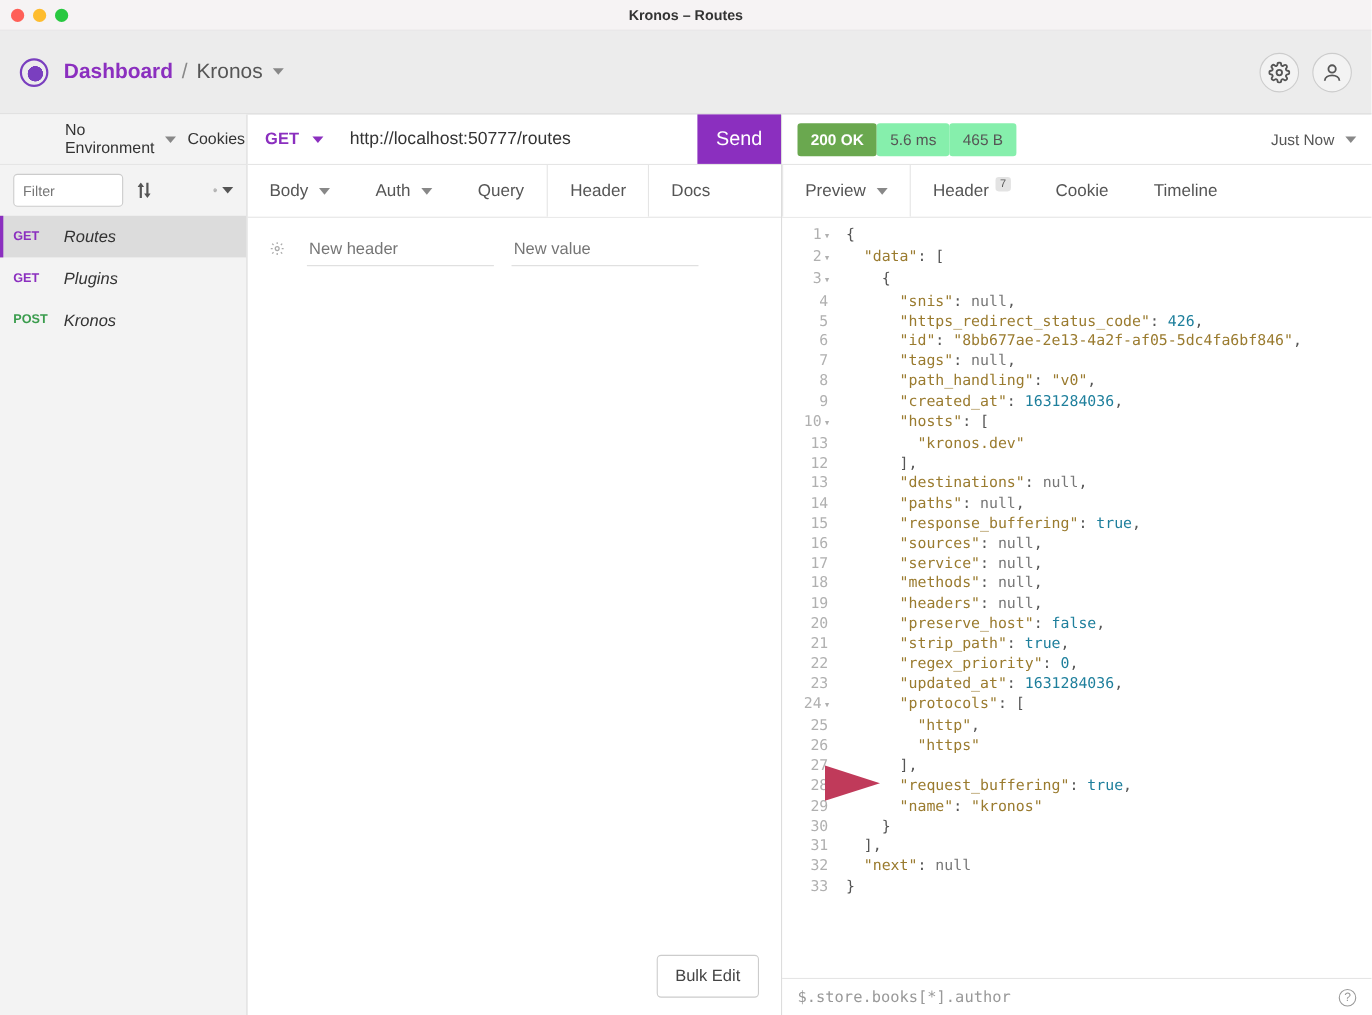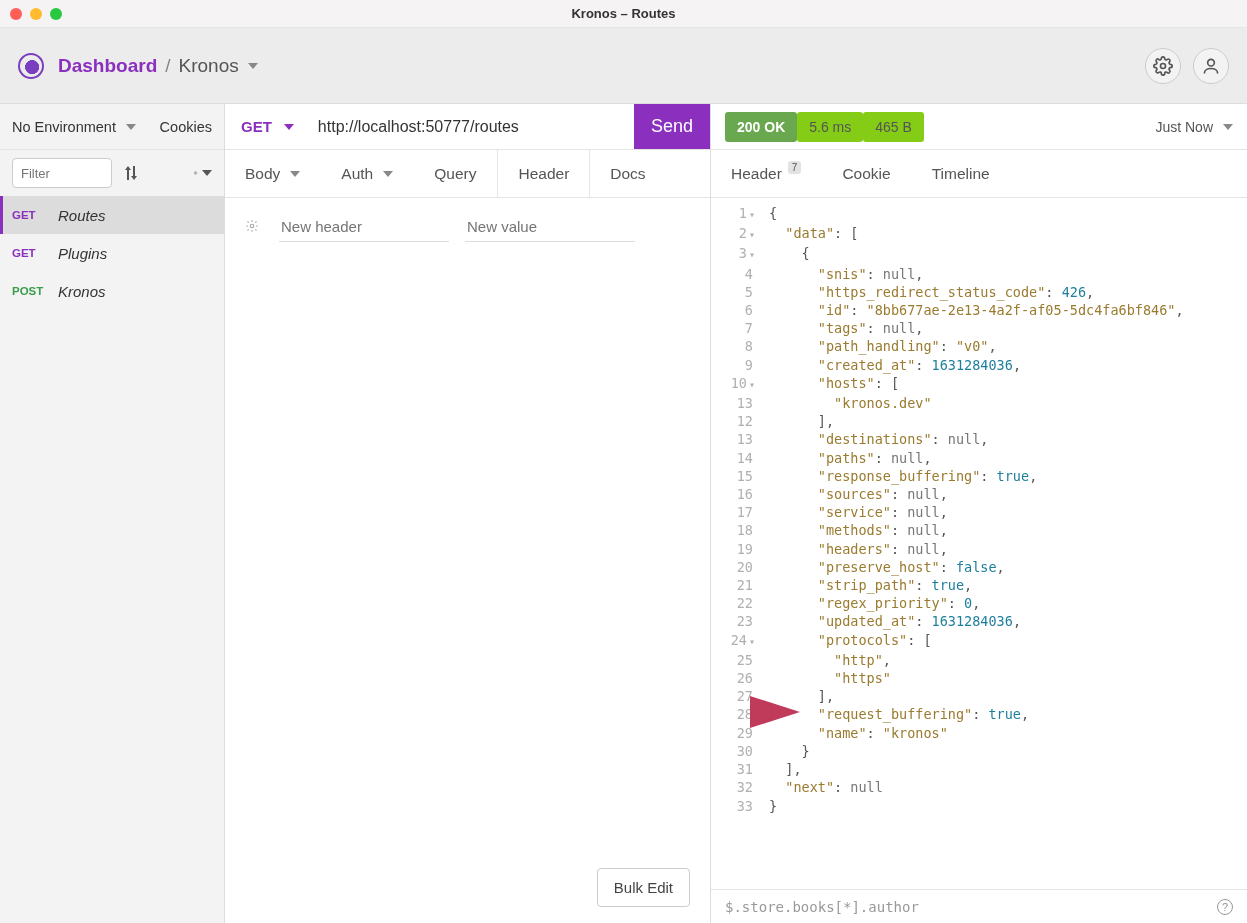--- a/index.html
+++ b/index.html
@@ -72,21 +72,21 @@
   .main { display: flex; height: calc(100% - 28px - 76px); }
   .sidebar {
     width: 225px; border-right: 1px solid #ddd; background: #f3f3f3;
     display: flex; flex-direction: column;
   }
   .side-top {
     height: 46px; display: flex; align-items: center;
     padding: 0 12px; gap: 10px; border-bottom: 1px solid #e5e5e5;
     font-size: 14.5px; color: #333;
   }
-  .side-top .env { display: flex; align-items: center; gap: 6px; }
+  .side-top .env { display: flex; align-items: center; gap: 6px; margin-left: 47px; }
   .side-top .cookies { margin-left: auto; }
   .side-filter-row {
     height: 46px; display: flex; align-items: center;
     padding: 0 12px; gap: 10px;
   }
   .filter-input {
     flex: none; width: 100px; height: 30px;
     border: 1px solid #ccc; border-radius: 4px;
     padding: 0 8px; font-size: 13px; color: #555;
     background: #fff;
@@ -153,21 +153,21 @@
   .right-pane { width: 536px; display: flex; flex-direction: column; min-width: 0; }
   .resp-top {
     height: 46px; display: flex; align-items: center;
     padding: 0 14px; border-bottom: 1px solid #e5e5e5;
   }
   .pill {
     height: 30px; padding: 0 12px; border-radius: 3px;
     display: flex; align-items: center; font-size: 14px;
   }
   .pill.status { background: #6aa84f; color: #fff; font-weight: 600; }
-  .pill.grey { background: #84cc16; color: #555; }
+  .pill.grey { background: #86efac; color: #555; }
   .resp-time { margin-left: auto; color: #555; font-size: 14px; display: flex; align-items: center; gap: 6px; }
   .resp-tabs {
     height: 48px; display: flex; align-items: stretch; border-bottom: 1px solid #e5e5e5;
   }
   .resp-tabs .tab { padding: 0 20px; font-size: 15.5px; color: #555; display: flex; align-items: center; gap: 6px; }
   .resp-tabs .tab.active { border-right: 1px solid #e5e5e5; }
   .badge-count {
     font-size: 10px; background: #e3e3e3; color: #555;
     border-radius: 3px; padding: 1px 4px; position: relative; top: -6px;
   }
@@ -334,20 +334,24 @@
     <div class="resp-top">
       <span class="pill status">200 OK</span>
       <span class="pill grey">5.6 ms</span>
       <span class="pill grey">465 B</span>
       <span class="resp-time">
         <span>Just Now</span>
         <span class="caret-down"></span>
       </span>
     </div>
     <div class="resp-tabs">
+      <span class="tab active">
+          <span>Preview</span>
+          <span class="caret-down"></span>
+        </span>
       <span class="tab">
           <span>Header</span>
           <span class="badge-count">7</span>
         </span>
       <span class="tab">
           <span>Cookie</span>
         </span>
       <span class="tab">
           <span>Timeline</span>
         </span>

